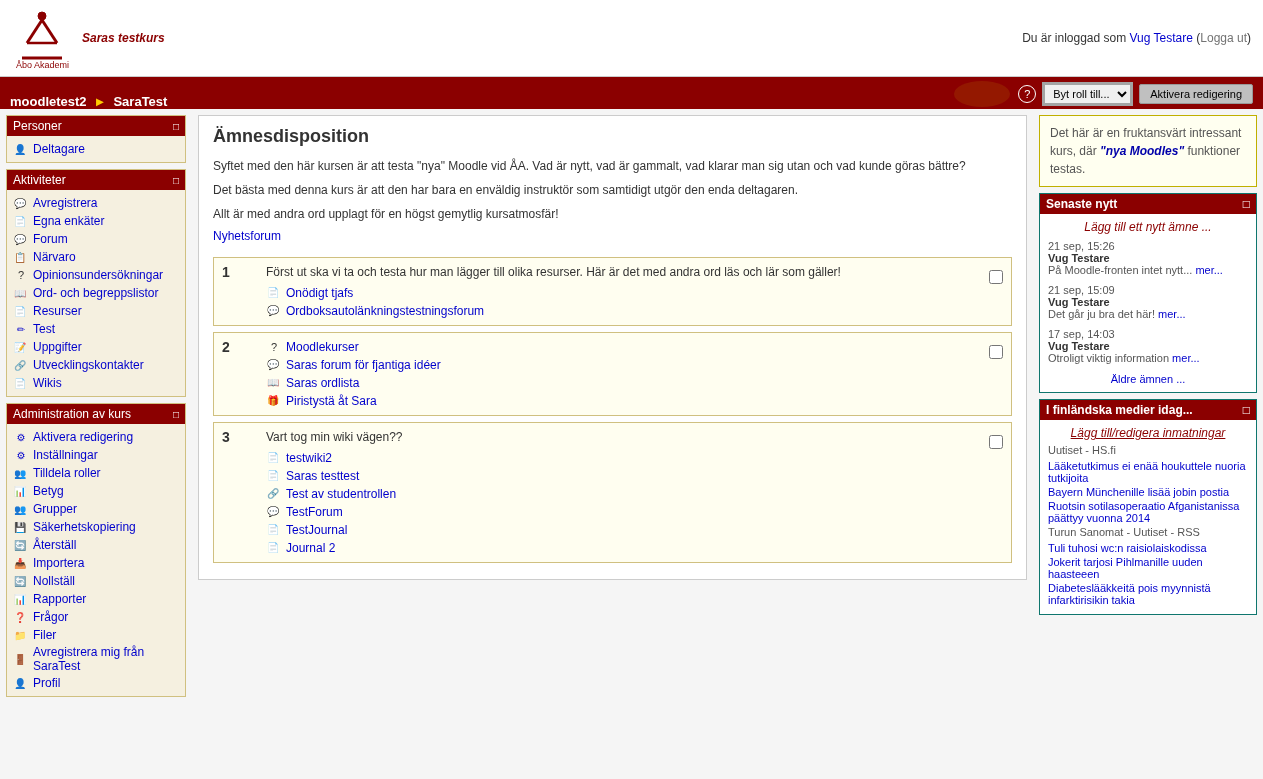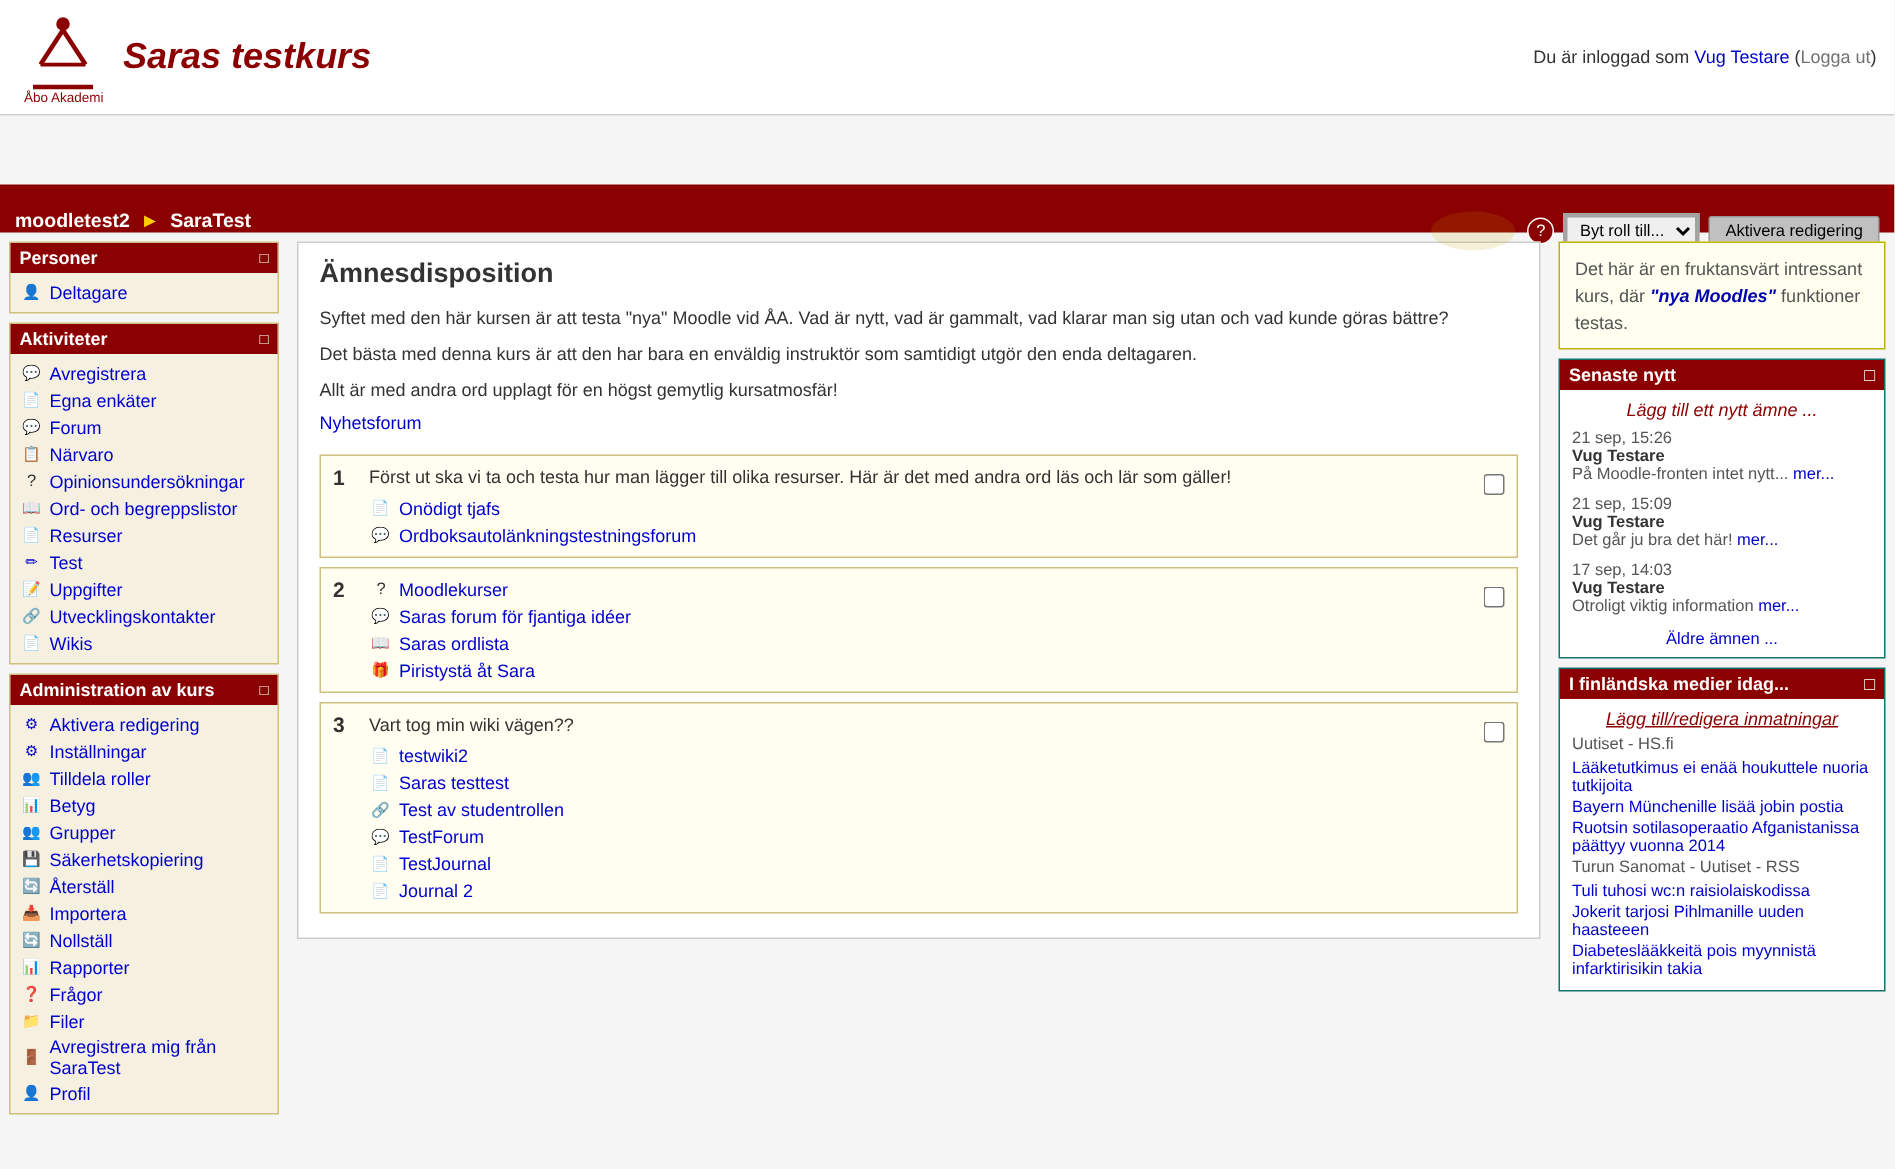--- a/index.html
+++ b/index.html
@@ -3,57 +3,57 @@
   <meta charset="utf-8">
   <style>
     * { margin: 0; padding: 0; box-sizing: border-box; }
     body { font-family: Arial, sans-serif; font-size: 12px; background: #f5f5f5; color: #333; }
 
     
     #header { background: #fff; padding: 8px 12px; display: flex; align-items: center; justify-content: space-between; border-bottom: 1px solid #ccc; }
     #header-left { display: flex; align-items: center; gap: 10px; }
     .logo-icon { width: 60px; height: 60px; position: relative; }
     .logo-icon svg { width: 100%; height: 100%; }
-    .site-name { font-size: 24px; font-style: italic; color: #8B0000; font-weight: bold; }
+    .site-name { font-size: 12px; font-style: italic; color: #8B0000; font-weight: bold; }
     #header-right { font-size: 12px; color: #333; }
     #header-right a { color: #00c; text-decoration: none; }
     #breadcrumb { display: flex; align-items: center; gap: 4px; color: #fff; font-size: 13px; font-weight: bold; }
     #breadcrumb a { color: #fff; text-decoration: none; }
     #breadcrumb-right { display: flex; align-items: center; gap: 6px; }
     .help-btn { background: #8B0000; border: 1px solid #fff; color: #fff; border-radius: 50%; width: 18px; height: 18px; font-size: 11px; cursor: pointer; display: flex; align-items: center; justify-content: center; }
     .role-select { font-size: 11px; padding: 2px 4px; border: 3px solid #a3a3a3; }
     .activate-btn { background: #c0c0c0; border: 1px solid #999; padding: 3px 10px; font-size: 11px; cursor: pointer; border-radius: 2px; }
 
     
     #main-layout { display: flex; gap: 0; }
 
     
     #sidebar { width: 192px; min-width: 192px; padding: 6px; display: flex; flex-direction: column; gap: 6px; }
 
     .sidebar-block { background: #f5f0e0; border: 1px solid #d0c080; }
-    .sidebar-block-header { background: #8B0000; color: #fff; padding: 3px 6px; font-weight: bold; font-size: 12px; display: flex; justify-content: space-between; align-items: center; }
+    .sidebar-block-header { background: #8B0000; color: #fff; padding: 3px 6px; font-weight: normal; font-size: 12px; display: flex; justify-content: space-between; align-items: center; }
     .sidebar-block-header .block-icon { cursor: pointer; font-size: 10px; }
     .sidebar-block-content { padding: 4px 6px; }
     .sidebar-link { display: flex; align-items: center; gap: 4px; color: #00c; text-decoration: none; font-size: 12px; padding: 1px 0; cursor: pointer; }
     .icon-placeholder { width: 16px; height: 16px; display: inline-flex; align-items: center; justify-content: center; font-size: 10px; flex-shrink: 0; }
 
     
     #content { flex: 1; padding: 6px; }
     #content-box { background: #fff; border: 1px solid #ccc; padding: 10px 14px; }
     .content-title { font-size: 18px; font-weight: bold; color: #333; margin-bottom: 10px; }
 
     .welcome-section { margin-bottom: 14px; }
     .welcome-title { font-size: 15px; font-weight: bold; color: #8B0000; font-style: italic; margin-bottom: 8px; }
     .welcome-text { font-size: 12px; line-height: 1.5; color: #333; margin-bottom: 6px; }
     .welcome-link { color: #00c; text-decoration: none; font-size: 12px; }
 
     .section-row { border: 1px solid #d0c080; margin-bottom: 6px; background: #fffef0; }
     .section-inner { display: flex; align-items: flex-start; padding: 6px 8px; gap: 8px; }
     .section-number { font-weight: bold; font-size: 14px; color: #333; min-width: 16px; }
-    .section-content { flex: 1; }
+    .section-content { flex: 1; margin-left: 20px; }
     .section-desc { font-size: 12px; color: #333; margin-bottom: 4px; line-height: 1.4; }
     .section-items { display: flex; flex-direction: column; gap: 2px; }
     .section-item-link { display: flex; align-items: center; gap: 4px; color: #00c; text-decoration: none; font-size: 12px; }
     .checkbox-area { padding-top: 6px; }
     .section-checkbox { width: 14px; height: 14px; cursor: pointer; }
 
     
     #right-col { width: 230px; min-width: 230px; padding: 6px; display: flex; flex-direction: column; gap: 6px; }
 
     .right-block { border: 1px solid #0f766e; }
@@ -68,21 +68,21 @@
     .news-date { color: #555; font-size: 11px; }
     .news-author { color: #333; font-weight: bold; font-size: 11px; }
     .news-text { color: #555; font-size: 11px; }
     .news-more { color: #00c; text-decoration: none; font-size: 11px; }
     .older-link { color: #00c; font-size: 11px; text-decoration: none; }
 
     .media-link { color: #00c; font-size: 11px; text-decoration: none; display: block; margin-bottom: 2px; }
     .media-source { color: #555; font-size: 11px; display: block; margin-bottom: 4px; }
     .media-add-link { color: #8B0000; font-size: 12px; font-style: italic; display: block; text-align: center; margin-bottom: 4px; }
 
-    .breadcrumb-bar-inner { background: #8B0000; height: 32px; display: flex; align-items: flex-start; justify-content: space-between; padding: 16px 10px; margin-top: 46px; }
+    .breadcrumb-bar-inner { background: #8B0000; height: 32px; display: flex; align-items: flex-end; justify-content: space-between; padding: 0 10px; }
 
     .arrow-sep { color: #ffcc00; margin: 0 3px; }
   </style>
 </head>
 <body>
 
 <div id="header">
   <div id="header-left">
     <div class="logo-icon">
       <svg viewBox="0 0 60 60" xmlns="http://www.w3.org/2000/svg">

